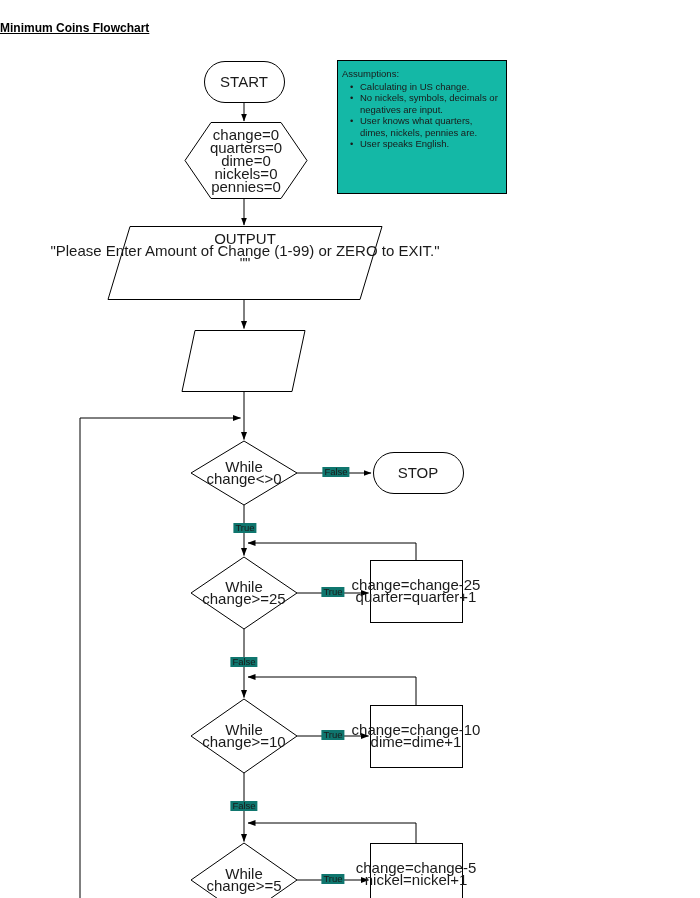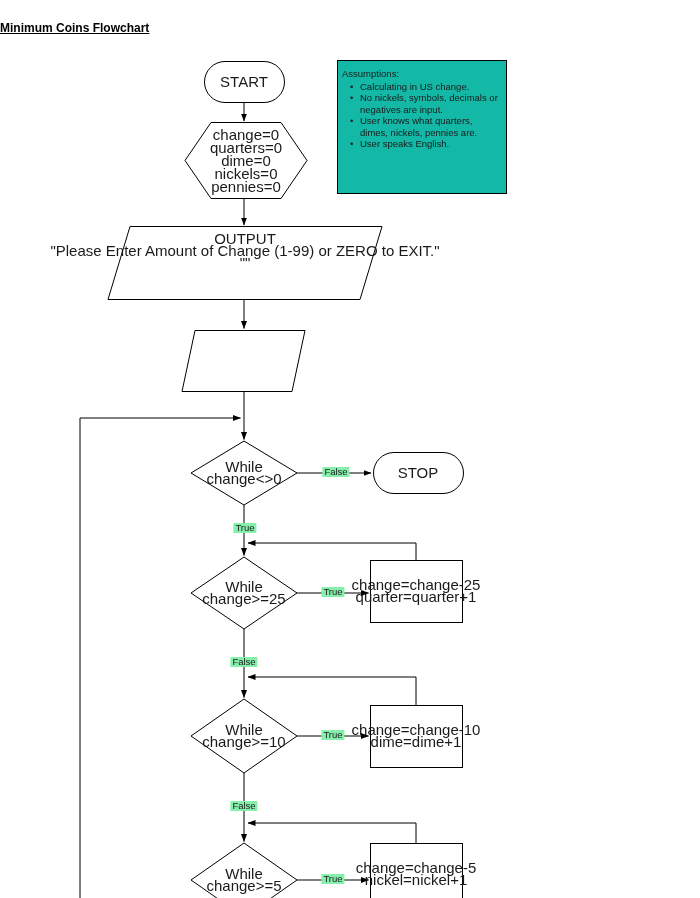--- a/index.html
+++ b/index.html
@@ -15,21 +15,21 @@
     justify-content:center;text-align:center;font-size:15px;line-height:12px;
     white-space:nowrap;pointer-events:none;
   }
   .lbl span{display:block;}
   .hexlines{line-height:13px;}
   .title{
     position:absolute;left:0;top:21px;width:680px;text-align:left;
     font-size:12px;font-weight:bold;text-decoration:underline;color:#000;
   }
   .edge-lbl{
-    position:absolute;transform:translate(-50%,-50%);background:#86efac;
+    position:absolute;transform:translate(-50%,-50%);background:#0f766e;
     font-size:9.5px;line-height:10px;padding:0 2px;white-space:nowrap;
   }
   .assump{
     position:absolute;left:337px;top:60px;width:170px;height:134px;
     border:1px solid #000;box-sizing:border-box;font-size:9.5px;line-height:11.5px;
     padding:7px 3px 0 4px;background:#14b8a6;
   }
   .assump ul{margin:1px 0 0;padding:0;list-style:none;}
   .assump li{position:relative;padding-left:18px;}
   .assump li::before{content:"\2022";position:absolute;left:8px;}

